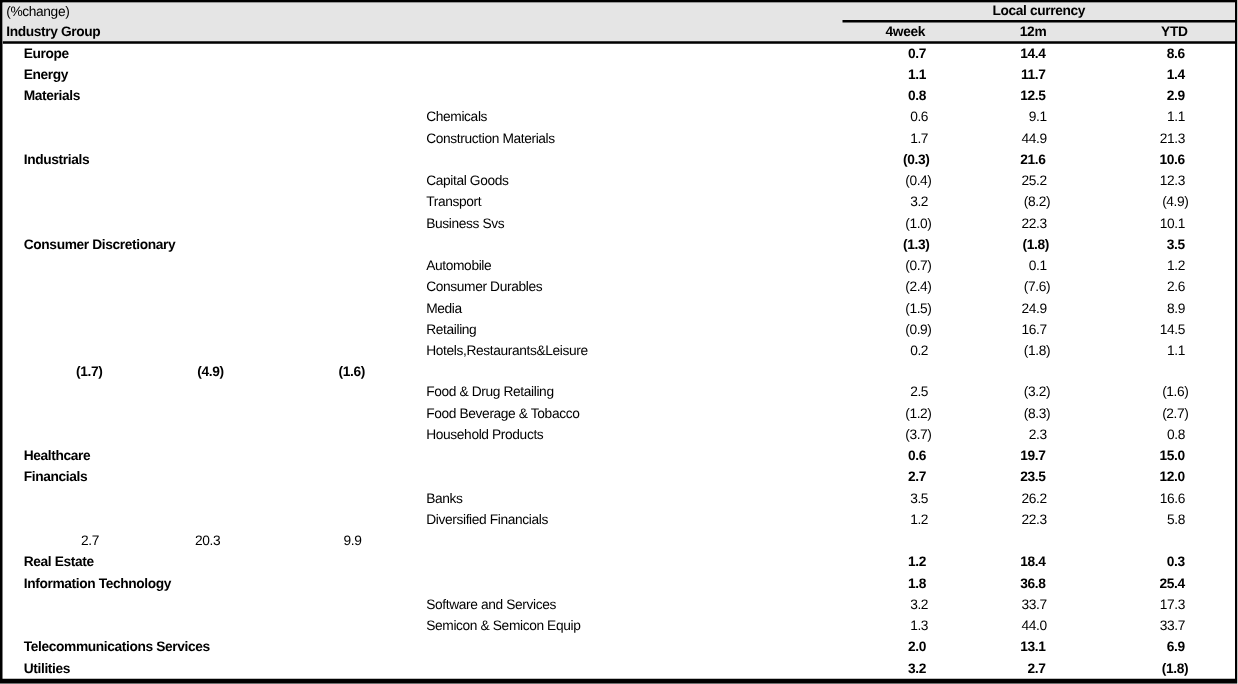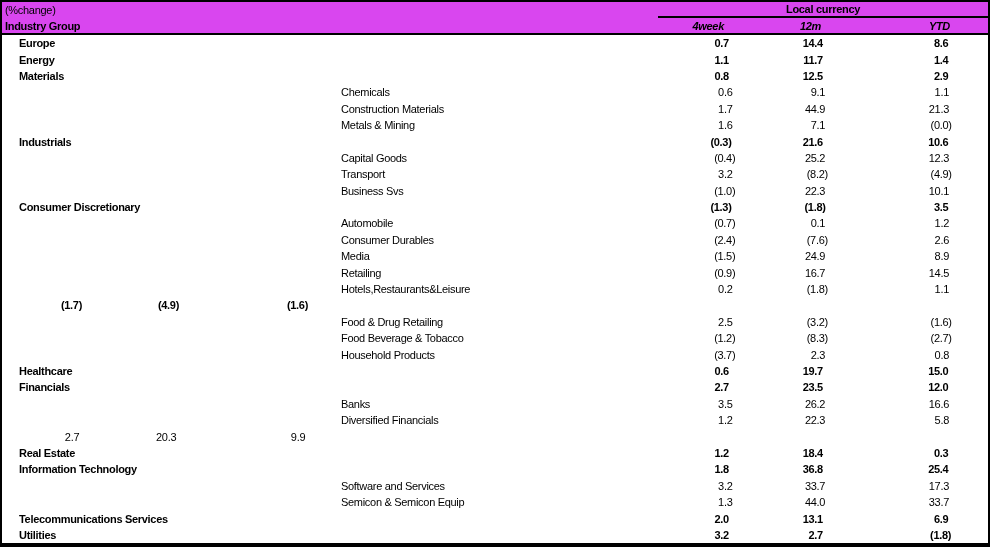--- a/index.html
+++ b/index.html
@@ -12,21 +12,21 @@
     font-family:"Liberation Sans", sans-serif;
     font-size:11px;
     letter-spacing:-0.3px;
     color:#000;
     background:#fff;
     display:flex; flex-direction:column;
     overflow:hidden;
   }
   
   .hdr {
-    background:#d946ef;
+    background:#e5e5e5;
     border-bottom:2px solid #000;
     display:flex;
     height:31px;
     flex:0 0 auto;
   }
   .hdr-left {
     width:672px; box-sizing:border-box;
     display:flex; flex-direction:column;
   }
   .hdr-right {
@@ -35,25 +35,25 @@
   }
   .band-top { height:16px; box-sizing:border-box; display:flex; align-items:center; }
   .band-bot { flex:1; display:flex; align-items:center; }
   .pct-note { padding-left:3px; font-weight:normal; }
   .ig-label { padding-left:3px; font-weight:bold; }
   .lc-band {
     justify-content:center;
     font-weight:bold;
     border-bottom:2px solid #000;
   }
-  .cols-band { font-weight:bold;font-style:italic; }
+  .cols-band { font-weight:bold; }
   
   .c1 { width:66px;  text-align:right; white-space:pre; }
   .c2 { width:97px;  text-align:right; white-space:pre; }
-  .c3 { width:113px; text-align:right; white-space:pre;margin-left:16px; }
+  .c3 { width:113px; text-align:right; white-space:pre; }
   .csp { width:38px; }
   .cols-band { display:flex; width:100%; }
   
   .tbody {
     flex:1 1 auto;
     display:flex; flex-direction:column;
   }
   .trow {
     flex:1;
     display:flex; align-items:center;
@@ -124,27 +124,20 @@
         <span class="c3">1.1 </span>
         <span class="csp"></span>
       </div>
       <div class="trow sub">
         <span class="lbl">Construction Materials</span>
         <span class="c1">1.7 </span>
         <span class="c2">44.9 </span>
         <span class="c3">21.3 </span>
         <span class="csp"></span>
       </div>
-      <div class="trow sub">
-        <span class="lbl">Metals &amp; Mining</span>
-        <span class="c1">1.6 </span>
-        <span class="c2">7.1 </span>
-        <span class="c3">(0.0)</span>
-        <span class="csp"></span>
-      </div>
       <div class="trow group">
         <span class="lbl">Industrials</span>
         <span class="c1">(0.3)</span>
         <span class="c2">21.6 </span>
         <span class="c3">10.6 </span>
         <span class="csp"></span>
       </div>
       <div class="trow sub">
         <span class="lbl">Capital Goods</span>
         <span class="c1">(0.4)</span>

